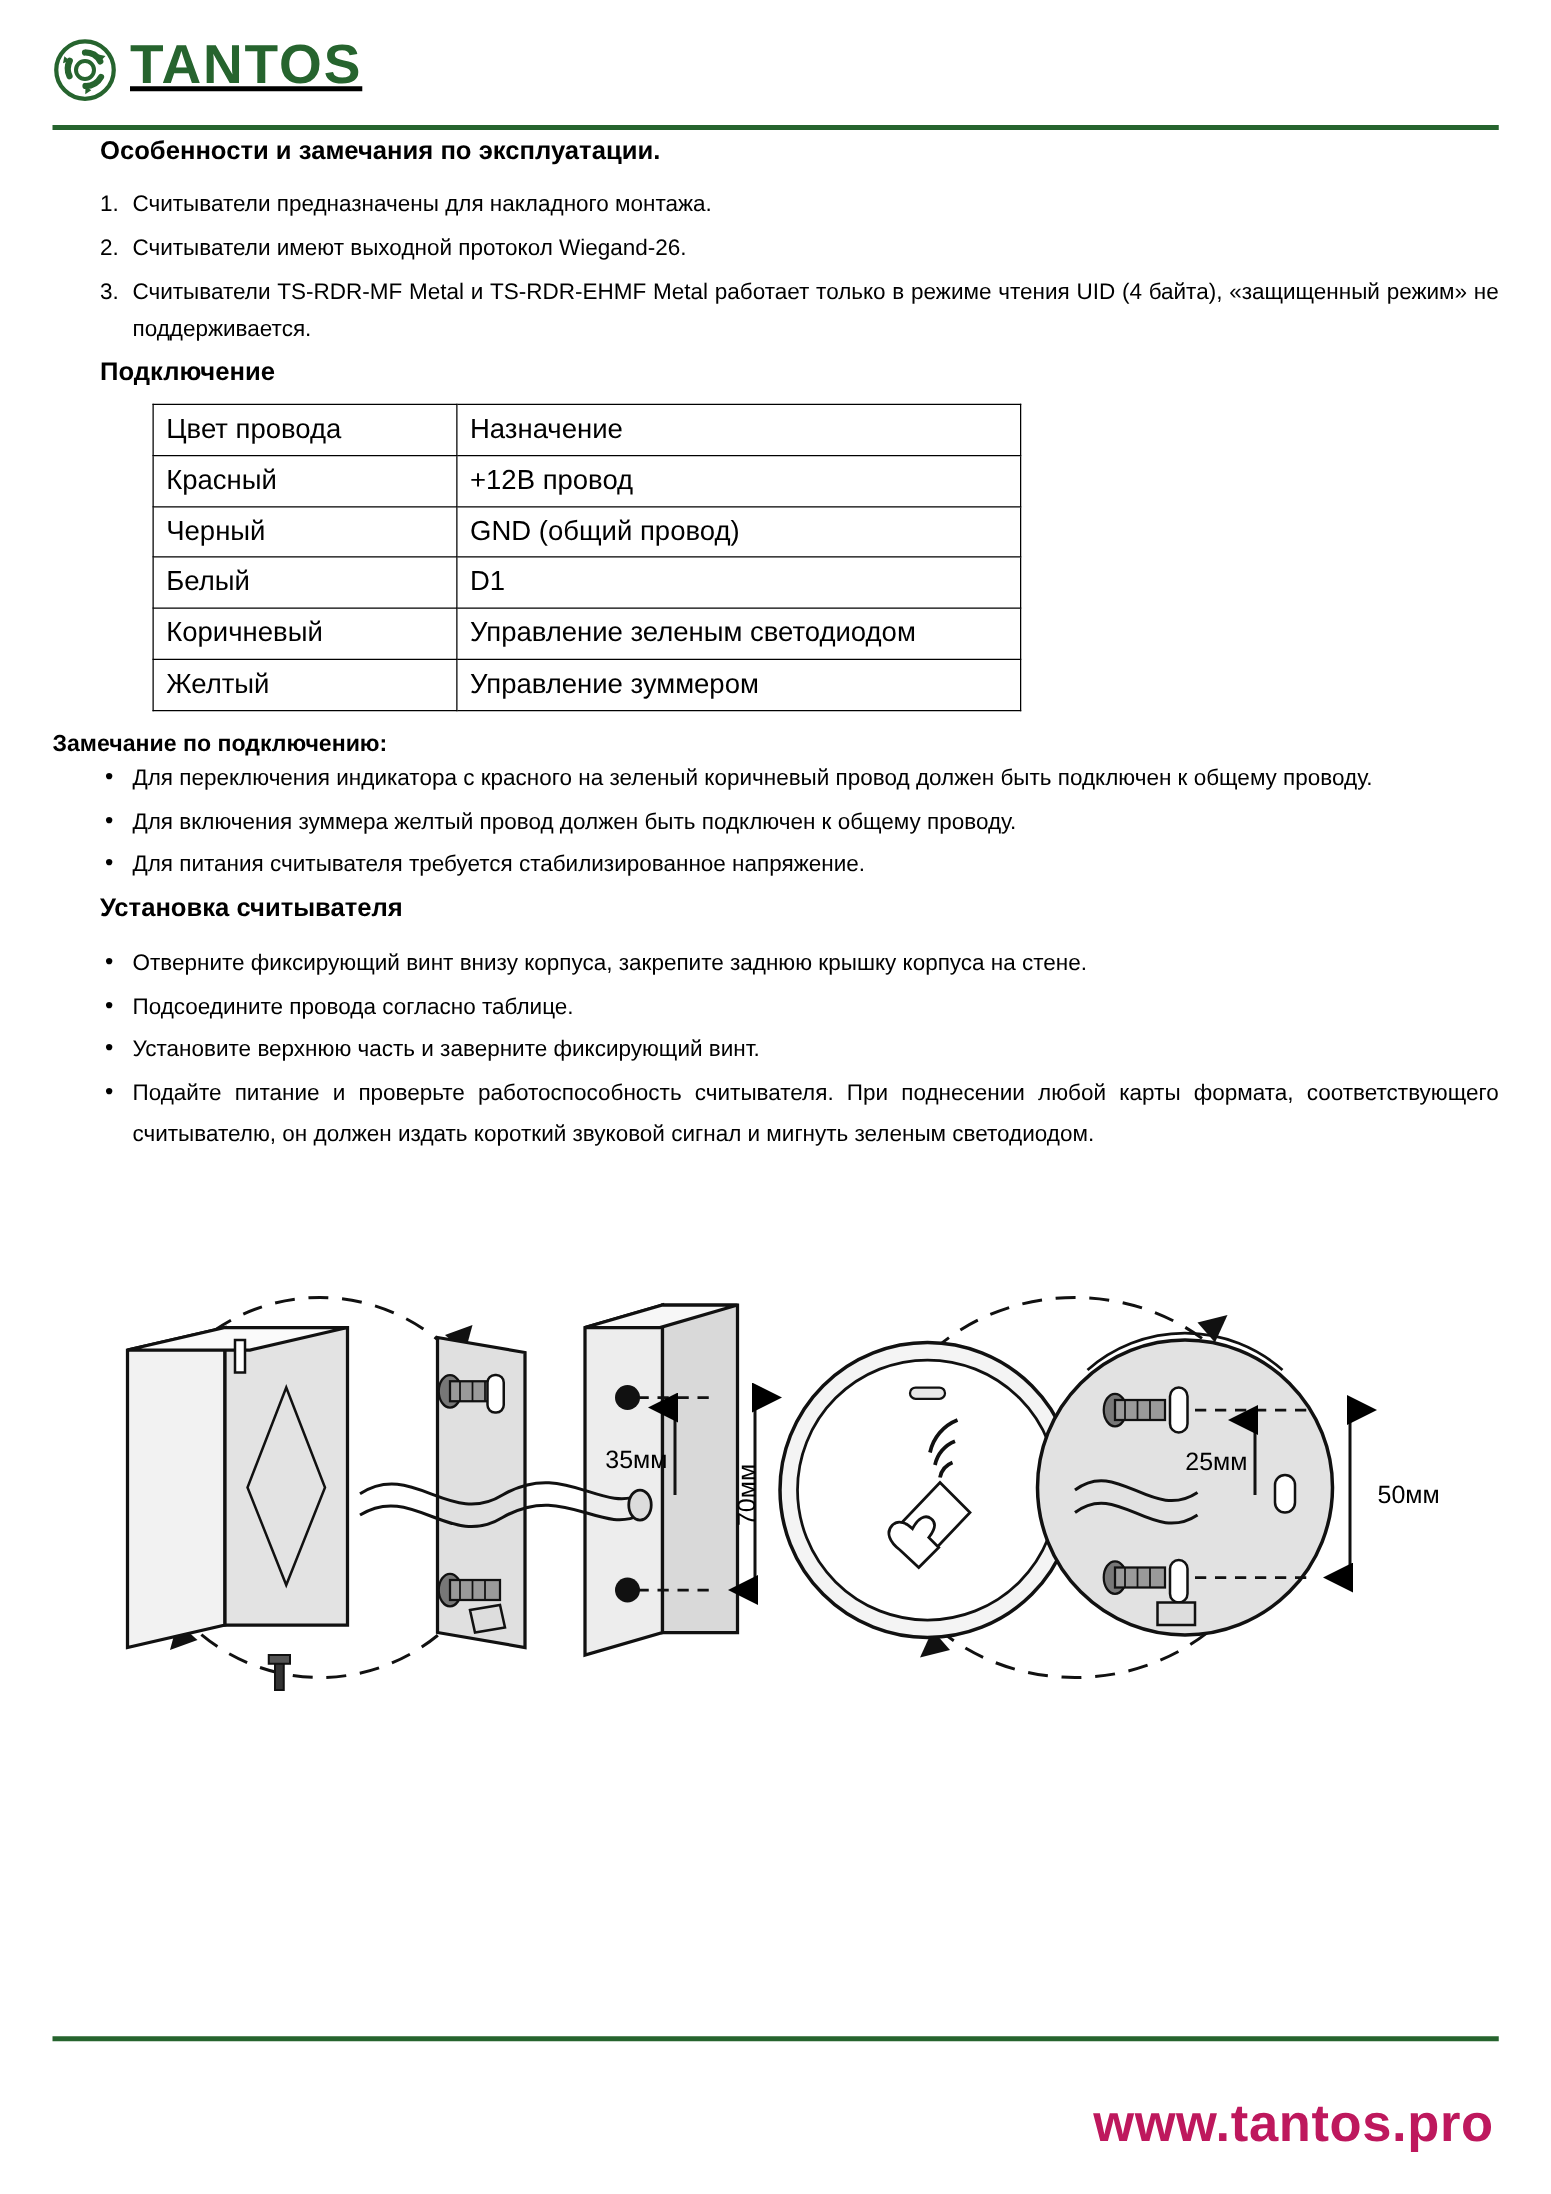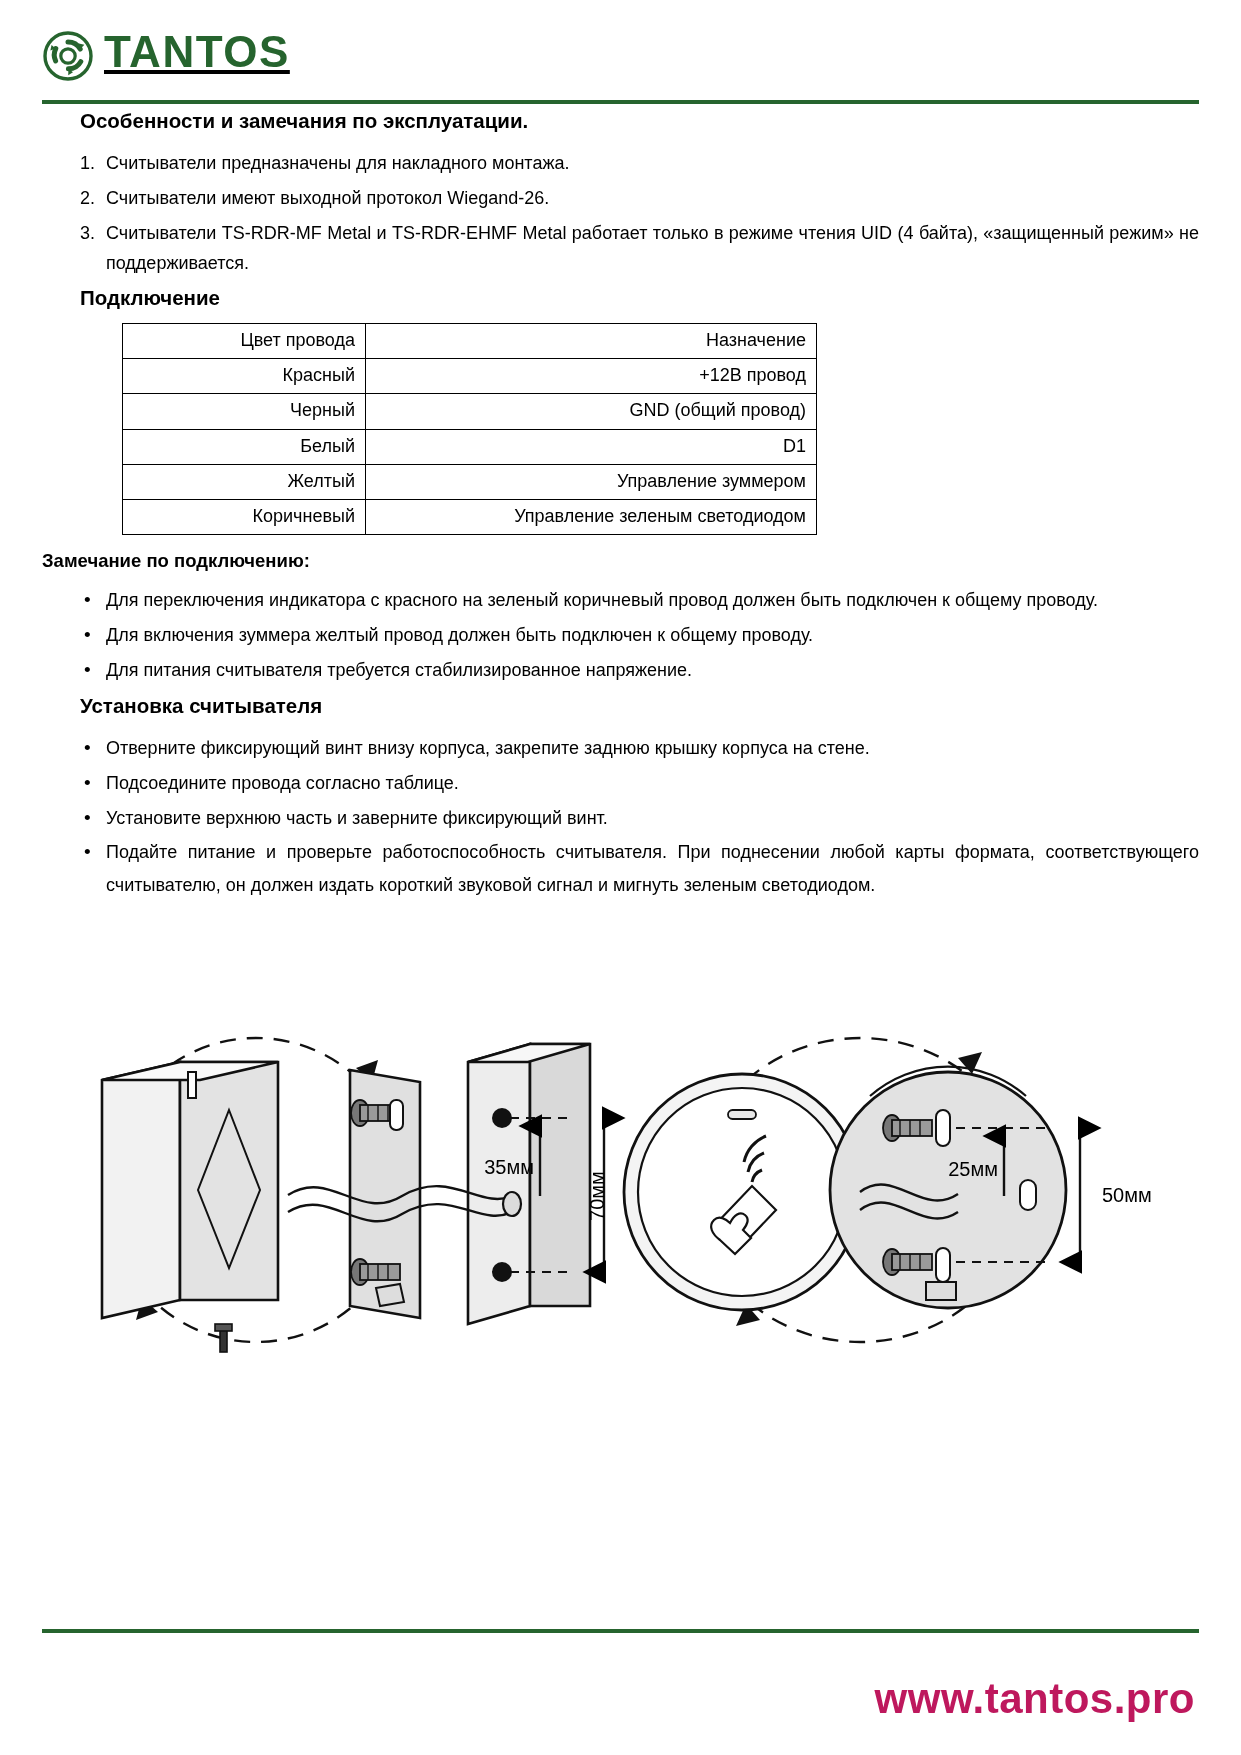--- a/index.html
+++ b/index.html
@@ -74,21 +74,21 @@
   }
   h2.section-title.indent {
     margin-left: 38px;
   }
   h2.section-title.tight {
     margin-bottom: 12px;
   }
   h3.sub-title {
     font-size: 18.5px;
     font-weight: bold;
-    margin: 14px 0 12px 0;
+    margin: 14px 0 0 0;
     padding: 0;
     line-height: 1.25;
   }
 
   ol.numbered {
     margin: 0 0 6px 0;
     padding: 0;
     list-style: none;
   }
   ol.numbered > li {
@@ -130,25 +130,24 @@
 
   
   table.wiring {
     border-collapse: collapse;
     margin: 0 0 0 80px;
     width: 652px;
     table-layout: fixed;
   }
   table.wiring td {
     border: 1.4px solid #000000;
-    font-size: 18px;
+    font-size: 22px;
     padding: 4px 10px 5px 10px;
     height: 23px;
     line-height: 1.4;
-    text-align: right;
   }
   table.wiring td.col-a { width: 222px; }
   table.wiring td.col-b { width: 430px; }
 
   
   .figure {
     position: absolute;
     left: 60px;
     top: 1000px;
     width: 1120px;
@@ -233,26 +232,26 @@
         </tr>
         <tr>
           <td class="col-a">Черный</td>
           <td class="col-b">GND (общий провод)</td>
         </tr>
         <tr>
           <td class="col-a">Белый</td>
           <td class="col-b">D1</td>
         </tr>
         <tr>
+          <td class="col-a">Коричневый</td>
+          <td class="col-b">Управление зеленым светодиодом</td>
+        </tr>
+        <tr>
           <td class="col-a">Желтый</td>
           <td class="col-b">Управление зуммером</td>
-        </tr>
-        <tr>
-          <td class="col-a">Коричневый</td>
-          <td class="col-b">Управление зеленым светодиодом</td>
         </tr>
       </tbody>
     </table>
 
     <h3 class="sub-title">Замечание по подключению:</h3>
 
     <ul class="bullets">
       <li class="justify">Для переключения индикатора с красного на зеленый коричневый провод должен быть подключен к общему проводу.</li>
       <li>Для включения зуммера желтый провод должен быть подключен к общему проводу.</li>
       <li>Для питания считывателя требуется стабилизированное напряжение.</li>

